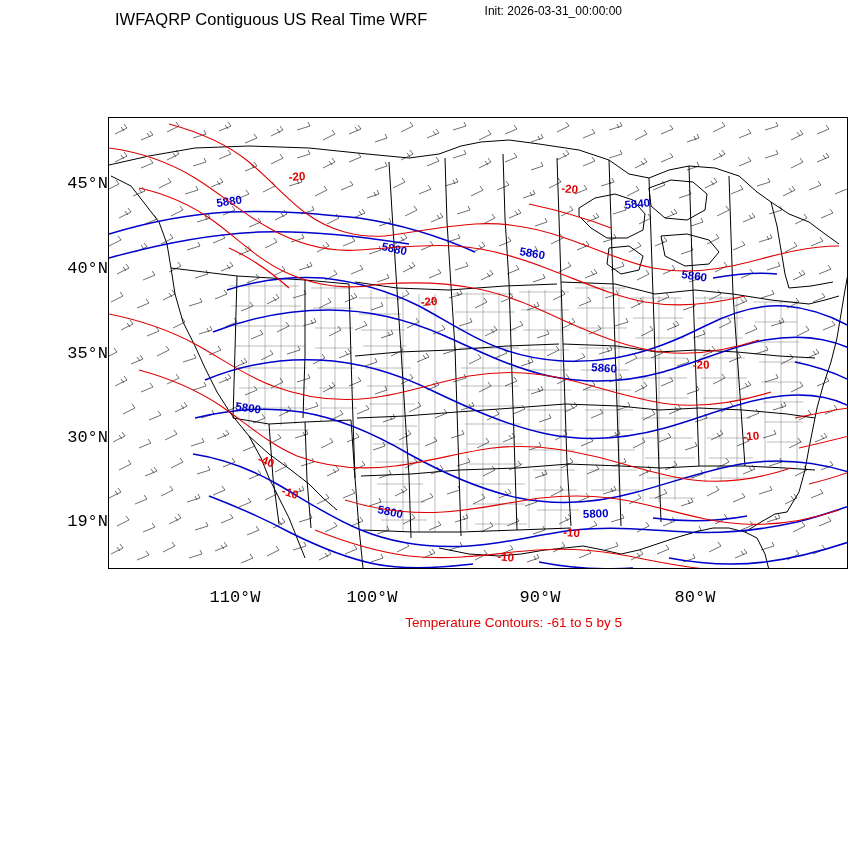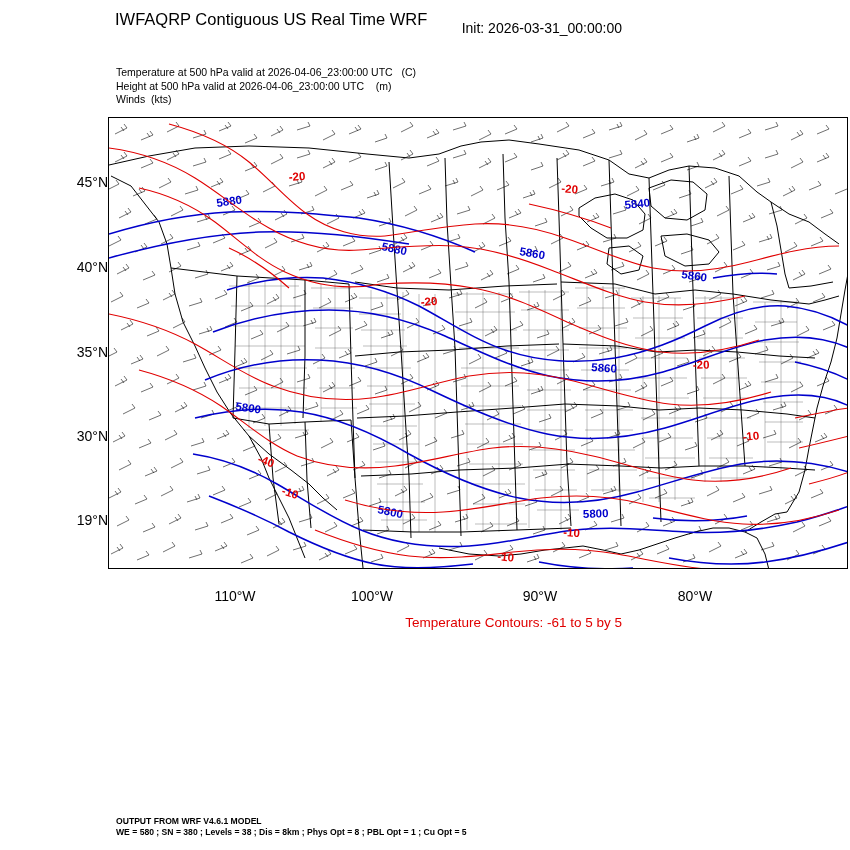--- a/index.html
+++ b/index.html
@@ -24,22 +24,22 @@
     position: absolute;
     left: 115px;
     top: 10px;
     font-size: 16.5px;
     color: #000;
     white-space: nowrap;
   }
   .init-stamp {
     position: absolute;
     right: 52px;
-    top: 20px;
-    font-size: 14px;
+    top: 4px;
+    font-size: 12px;
     white-space: nowrap;
   }
   .subhead {
     position: absolute;
     left: 116px;
     top: 66px;
     font-size: 10.5px;
     line-height: 13.5px;
     white-space: nowrap;
   }
@@ -55,23 +55,24 @@
     border: 1.2px solid #000;
     box-sizing: border-box;
     background: #ffffff;
     overflow: hidden;
   }
   .map-frame svg { display: block; }
 
   
   .axis-label {
     position: absolute;
-    font-size: 14px;
+    font-size: 17px;
     color: #000;
     white-space: nowrap;
+    font-family: Liberation Mono, monospace;
   }
   .ylab { text-align: right; width: 62px; }
   .xlab { text-align: center; width: 80px; }
 
   
   .legend {
     position: absolute;
     right: 52px;
     top: 613px;
     text-align: right;
@@ -94,25 +95,20 @@
   .footer div { white-space: pre; }
 </style>
 </head>
 <body>
 
 <div class="page">
 
   <div class="title">IWFAQRP Contiguous US Real Time WRF</div>
   <div class="init-stamp">Init: 2026-03-31_00:00:00</div>
 
-  <div class="subhead">
-    <div>Temperature at 500 hPa valid at 2026-04-06_23:00:00 UTC   (C)</div>
-    <div>Height at 500 hPa valid at 2026-04-06_23:00:00 UTC    (m)</div>
-    <div>Winds  (kts)</div>
-  </div>
 
   <div class="axis-label ylab" style="left:46px; top:174px;">45°N</div>
   <div class="axis-label ylab" style="left:46px; top:259px;">40°N</div>
   <div class="axis-label ylab" style="left:46px; top:344px;">35°N</div>
   <div class="axis-label ylab" style="left:46px; top:428px;">30°N</div>
   <div class="axis-label ylab" style="left:46px; top:512px;">19°N</div>
 
   <div class="axis-label xlab" style="left:195px; top:588px;">110°W</div>
   <div class="axis-label xlab" style="left:332px; top:588px;">100°W</div>
   <div class="axis-label xlab" style="left:500px; top:588px;">90°W</div>
@@ -751,18 +747,14 @@
         </g>
 
       </g>
     </svg>
   </div>
 
   <div class="legend">
     <div class="temp-line">Temperature Contours: -61 to 5 by 5</div>
   </div>
 
-  <div class="footer">
-    <div>OUTPUT FROM WRF V4.6.1 MODEL</div>
-    <div>WE = 580 ; SN = 380 ; Levels = 38 ; Dis = 8km ; Phys Opt = 8 ; PBL Opt = 1 ; Cu Opt = 5</div>
-  </div>
 
 </div>
 
 </body></html>

